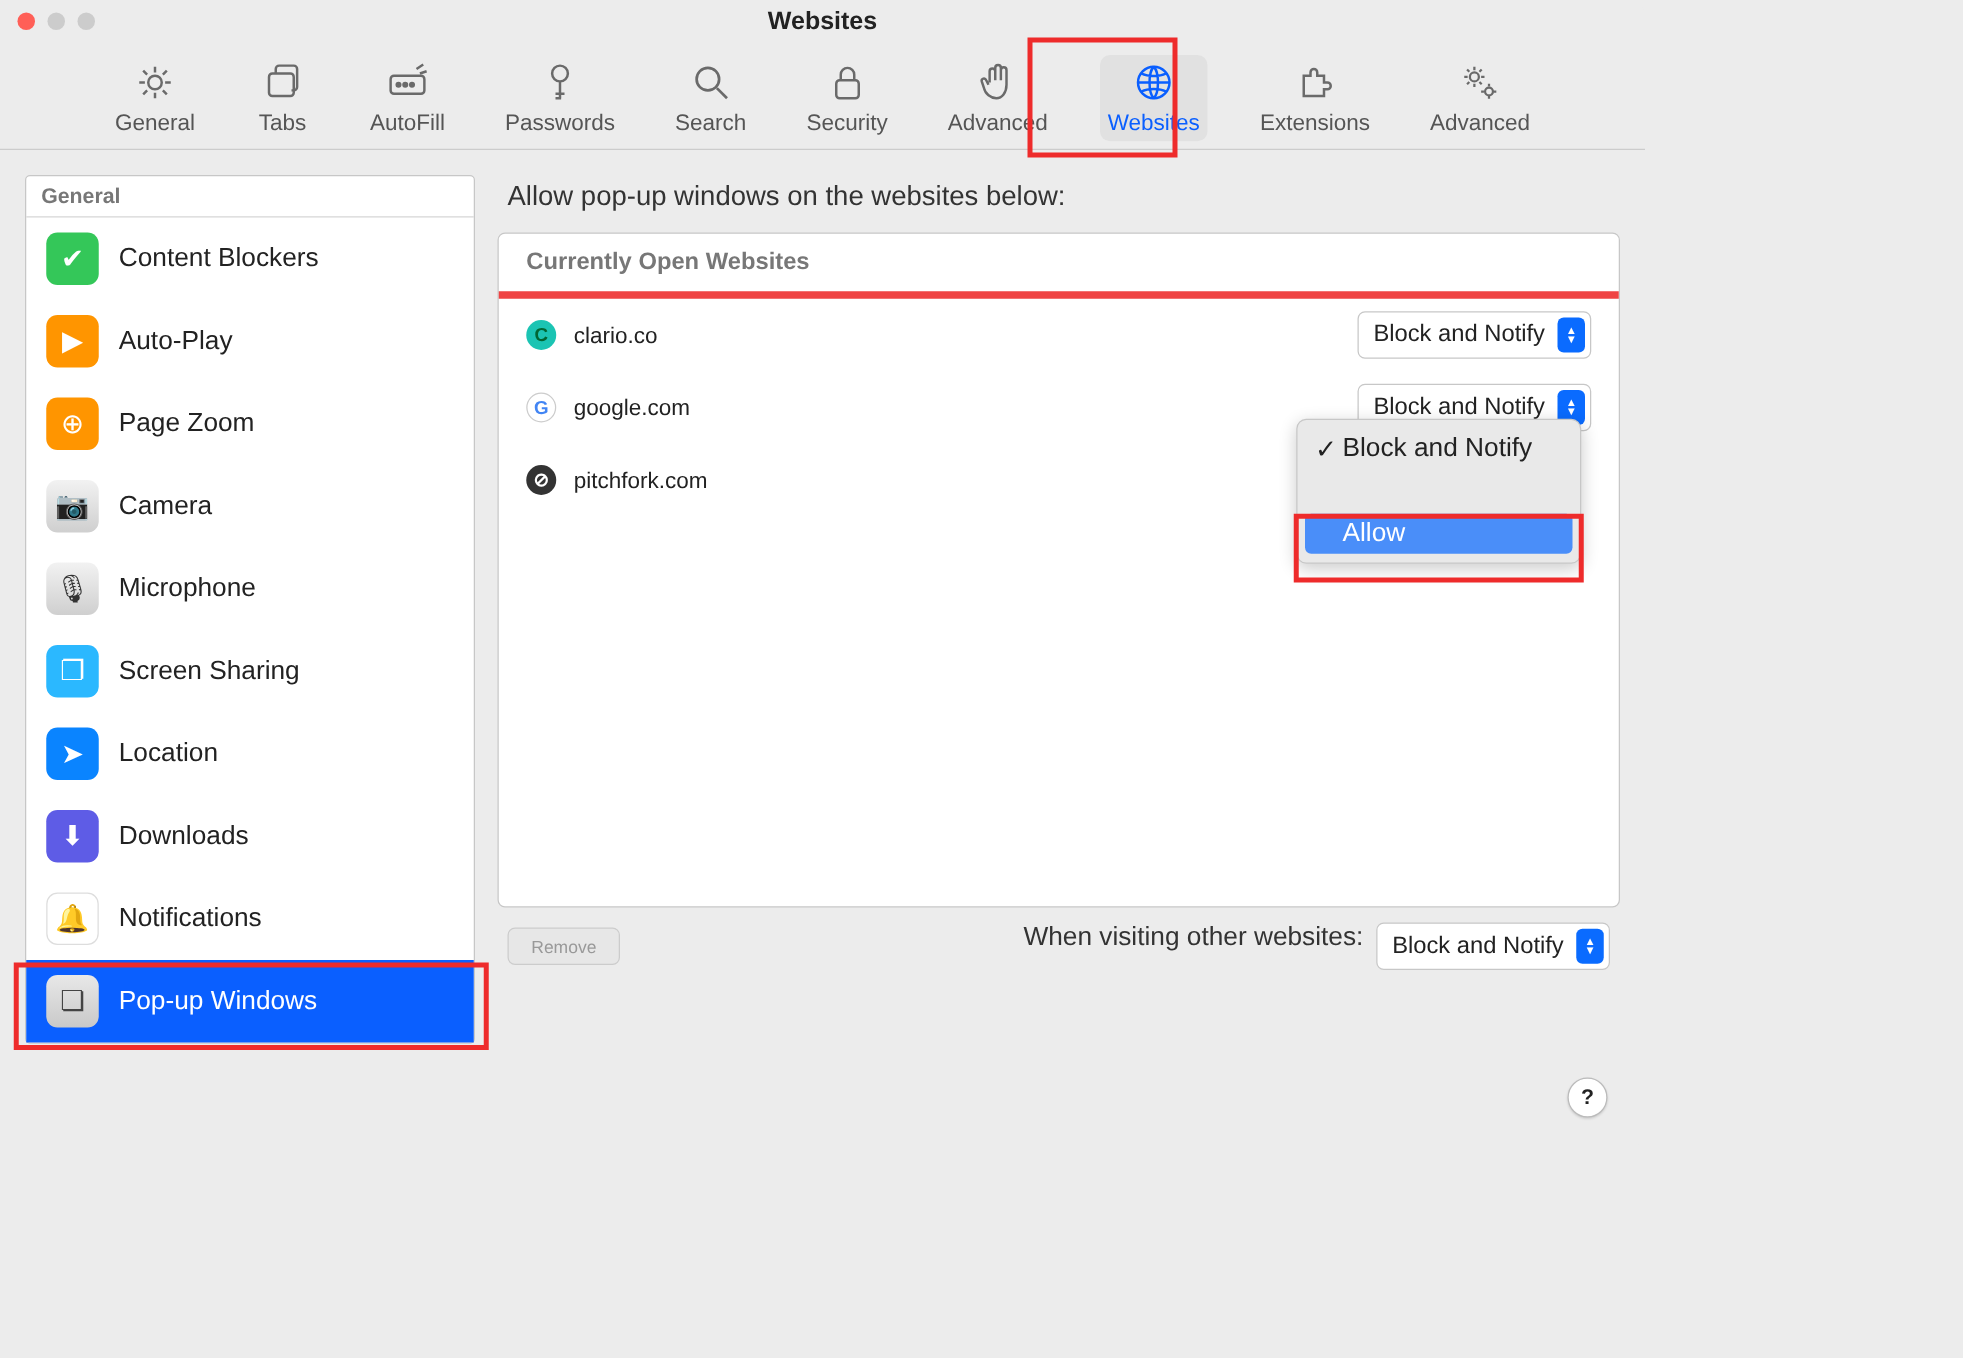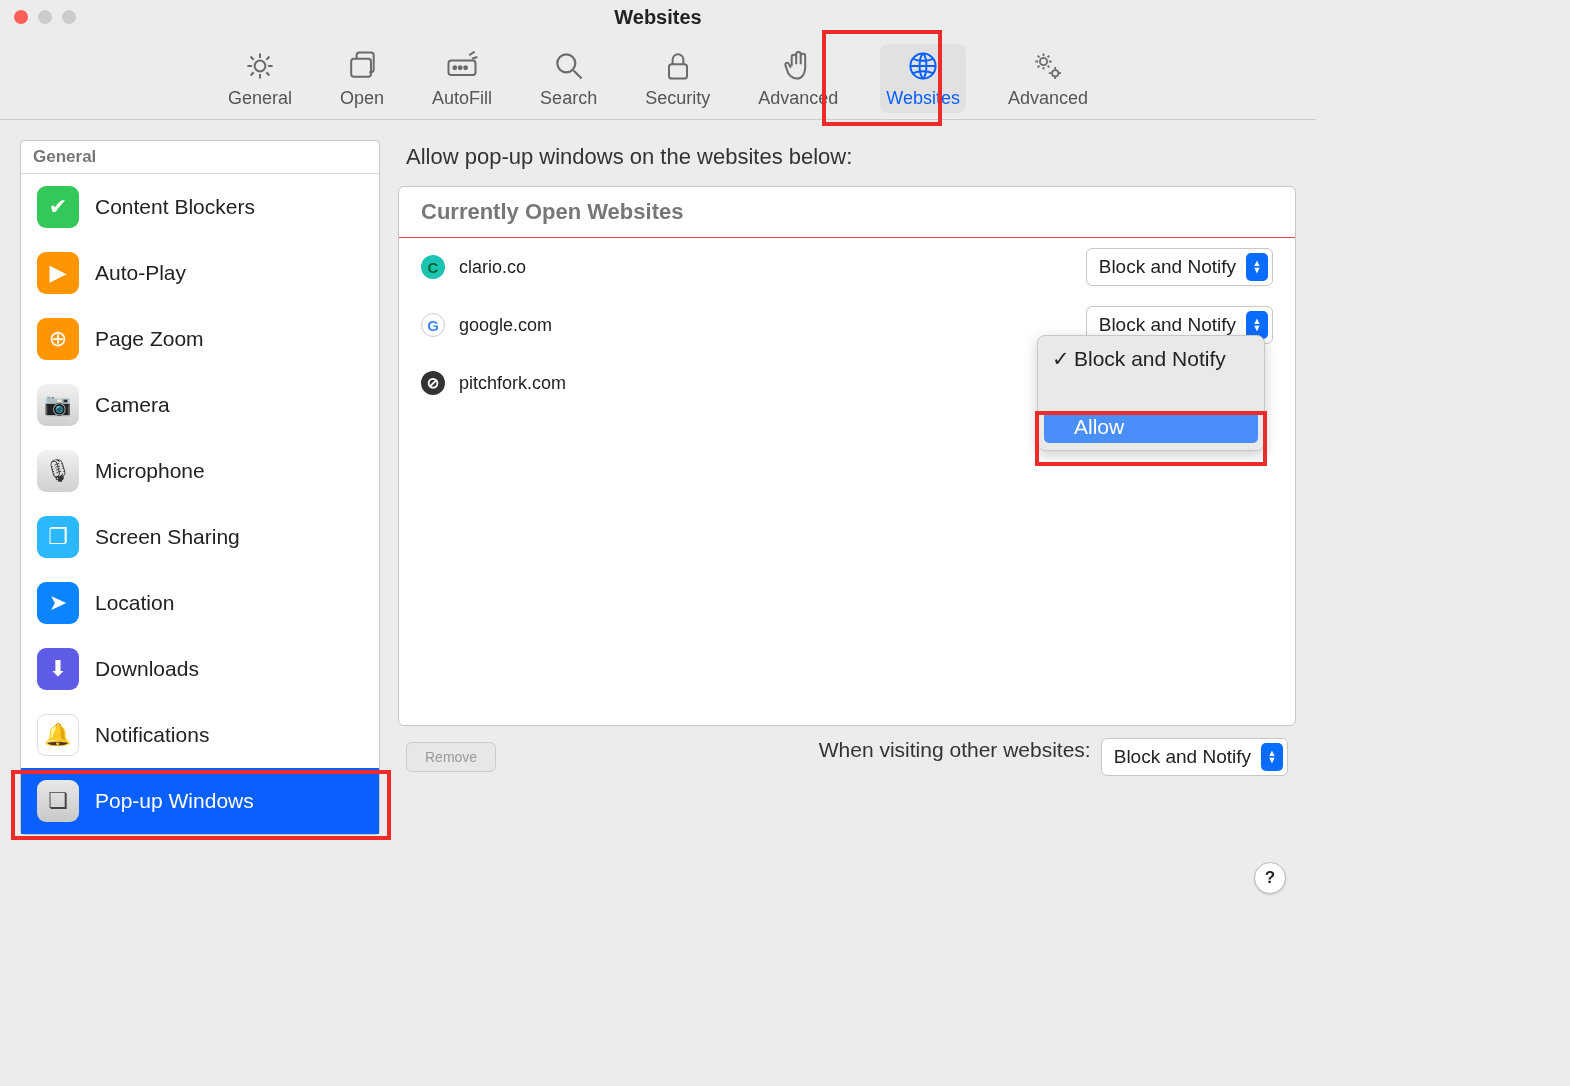--- a/index.html
+++ b/index.html
@@ -27,21 +27,21 @@
   .content { display:flex; padding:20px; gap:18px;}
   .sidebar { width:360px; background:#fff; border:1px solid #c7c7c7; border-radius:4px; position:relative;}
   .sidebar-header { font-size:17px; color:#777; font-weight:600; padding:6px 12px; border-bottom:1px solid #d6d6d6;}
   .sb-list{}
   .sb-item{ display:flex; align-items:center; gap:16px; padding:12px 16px; font-size:21px; cursor:pointer;}
   .sb-item.selected{ background:#0a5fff; color:#fff;}
   .sb-icon{ width:42px; height:42px; border-radius:9px; display:flex; align-items:center; justify-content:center; font-size:22px; color:#fff; flex-shrink:0;}
   .main { flex:1; }
   .main-title{ font-size:22px; color:#333; padding:4px 8px 16px;}
   .site-panel{ background:#fff; border:1px solid #c7c7c7; border-radius:6px; min-height:540px; position:relative;}
-  .subhead{ font-size:22px; color:#777; font-weight:600; padding:12px 22px; border-bottom:1px solid #ef4444;}
+  .subhead{ font-size:19px; color:#777; font-weight:600; padding:12px 22px; border-bottom:6px solid #ef4444;}
   .site-row{ display:flex; align-items:center; justify-content:space-between; padding:10px 22px;}
   .site-left{display:flex; align-items:center; gap:14px;}
   .fav{ width:24px; height:24px; border-radius:50%; display:flex; align-items:center; justify-content:center; font-size:15px; font-weight:700;}
   .site-name{font-size:18px;}
   .popup-select{ display:flex; align-items:center; background:#fff; border:1px solid #c7c7c7; border-radius:6px; height:38px; font-size:19px; padding:0 4px 0 12px; gap:10px; cursor:pointer;}
   .chev{ width:22px; height:28px; background:#0a6bff; border-radius:5px; display:flex; flex-direction:column; align-items:center; justify-content:center; color:#fff; font-size:9px; line-height:7px;}
   .bottom-bar{ display:flex; align-items:center; justify-content:space-between; padding:12px 8px 0;}
   .remove-btn{ background:#e7e7e7; border:1px solid #ccc; color:#999; border-radius:6px; font-size:14px; padding:6px 18px; cursor:default;}
   .other-label{font-size:21px; color:#333; margin-right:10px;}
   .dropdown-menu{ position:absolute; background:#e9e9e9; border:1px solid #c7c7c7; border-radius:8px; width:228px; box-shadow:0 4px 14px rgba(0,0,0,.2); padding:6px 4px;}
@@ -74,36 +74,45 @@
         </span>
       <span>General</span>
     </div>
     <div class="tb-item">
       <span class="tb-icon">
           <svg viewBox="0 0 40 40" fill="none" stroke="currentColor" stroke-width="2.2">
             <rect x="8" y="12" width="22" height="20" rx="3"></rect>
             <path d="M14 12V8a3 3 0 013-3h13a3 3 0 013 3v16a3 3 0 01-3 3h-2"></path>
           </svg>
         </span>
-      <span>Open</span>
+      <span>Tabs</span>
     </div>
     <div class="tb-item">
       <span class="tb-icon">
           <svg viewBox="0 0 40 40" fill="none" stroke="currentColor" stroke-width="2.2">
             <rect x="5" y="14" width="30" height="16" rx="3"></rect>
             <circle cx="12" cy="22" r="1.6" fill="currentColor"></circle>
             <circle cx="18" cy="22" r="1.6" fill="currentColor"></circle>
             <circle cx="24" cy="22" r="1.6" fill="currentColor"></circle>
             <path d="M28 8l6-4M31 12l6-2"></path>
           </svg>
         </span>
       <span>AutoFill</span>
     </div>
     <div class="tb-item">
       <span class="tb-icon">
+          <svg viewBox="0 0 40 40" fill="none" stroke="currentColor" stroke-width="2.2">
+            <circle cx="20" cy="12" r="7"></circle>
+            <path d="M20 19v15M16 30h8M16 34h5"></path>
+          </svg>
+        </span>
+      <span>Passwords</span>
+    </div>
+    <div class="tb-item">
+      <span class="tb-icon">
           <svg viewBox="0 0 40 40" fill="none" stroke="currentColor" stroke-width="2.4">
             <circle cx="17" cy="17" r="10"></circle>
             <path d="M25 25l9 9"></path>
           </svg>
         </span>
       <span>Search</span>
     </div>
     <div class="tb-item">
       <span class="tb-icon">
           <svg viewBox="0 0 40 40" fill="none" stroke="currentColor" stroke-width="2.2">
@@ -122,20 +131,28 @@
       <span>Advanced</span>
     </div>
     <div class="tb-item active" style="background:#e1e1e1;border-radius:8px;">
       <span class="tb-icon">
           <svg viewBox="0 0 40 40" fill="none" stroke="currentColor" stroke-width="2.2">
             <circle cx="20" cy="20" r="14"></circle>
             <path d="M6 20h28M20 6c5 5 5 23 0 28M20 6c-5 5-5 23 0 28M9 12c6 3 16 3 22 0M9 28c6-3 16-3 22 0"></path>
           </svg>
         </span>
       <span>Websites</span>
+    </div>
+    <div class="tb-item">
+      <span class="tb-icon">
+          <svg viewBox="0 0 40 40" fill="none" stroke="currentColor" stroke-width="2.2">
+            <path d="M10 14h6v-3a3 3 0 016 0v3h6v6h3a3 3 0 010 6h-3v6H10V14z"></path>
+          </svg>
+        </span>
+      <span>Extensions</span>
     </div>
     <div class="tb-item">
       <span class="tb-icon">
           <svg viewBox="0 0 40 40" fill="none" stroke="currentColor" stroke-width="2">
             <circle cx="15" cy="15" r="4"></circle>
             <path d="M15 6v3M15 21v3M6 15h3M21 15h3M8.5 8.5l2 2M19.5 19.5l2 2M8.5 21.5l2-2M19.5 10.5l2-2"></path>
             <circle cx="28" cy="28" r="3.5"></circle>
             <path d="M28 21v2.5M28 32v2.5M21 28h2.5M32 28h2.5"></path>
           </svg>
         </span>

